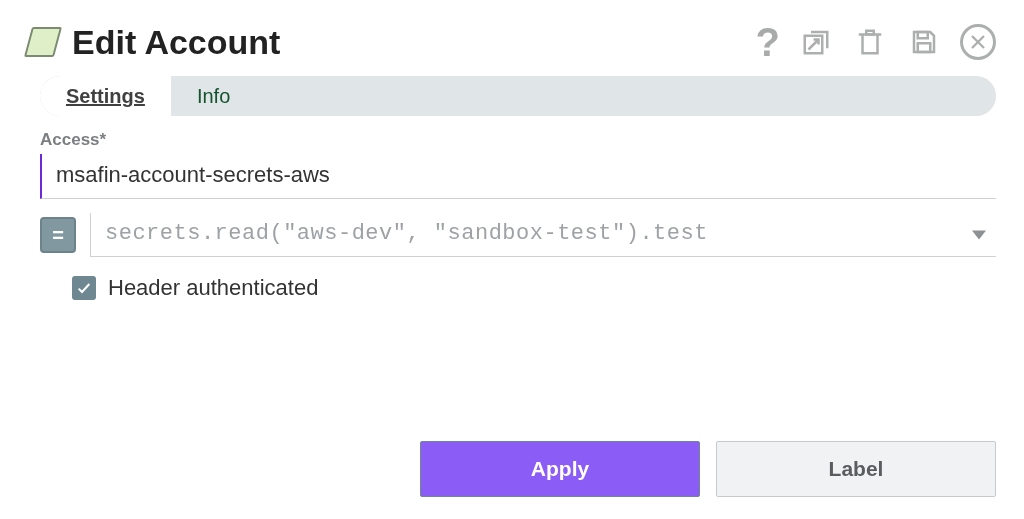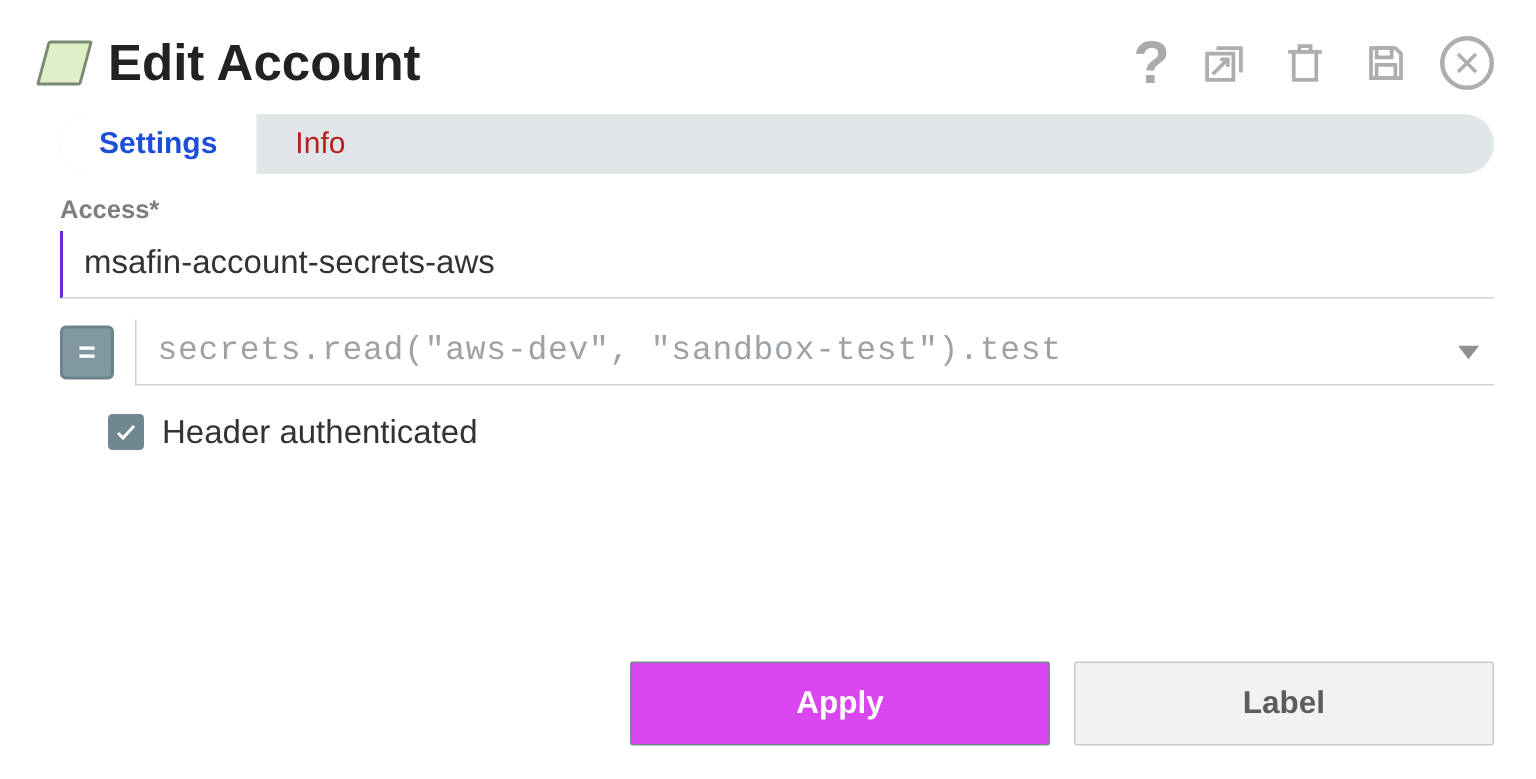--- a/index.html
+++ b/index.html
@@ -70,31 +70,32 @@
     background: #e0e5e8;
     border-radius: 20px;
     display: flex;
     align-items: stretch;
     overflow: hidden;
   }
   .tab {
     display: flex; align-items: center; justify-content: center;
     padding: 0 26px;
     font-size: 20px;
-    color: #b91c1c;
+    color: #14532d;
     cursor: pointer;
   }
   .tab.active {
     background: #ffffff;
-    color: #1d4ed8;
+    color: #404040;
     font-weight: 700;
     border-top-left-radius: 20px;
     border-bottom-left-radius: 20px;
     border-top-right-radius: 0;
     border-bottom-right-radius: 0;
+    text-decoration: underline;
   }
 
   .form {
     padding: 2px 0 0 12px;
   }
   .field { margin-bottom: 14px; }
   .field-label {
     font-size: 17px;
     color: #7c7f82;
     font-weight: 600;
@@ -186,21 +187,21 @@
     min-width: 280px;
     height: 56px;
     display: flex; align-items: center; justify-content: center;
     font-size: 21px;
     font-weight: 700;
     border-radius: 2px;
     cursor: pointer;
     border: 1px solid #c7cacc;
   }
   .btn-primary {
-    background: #d946ef;
+    background: #8b5cf6;
     color: #ffffff;
     border-color: #6f8790;
   }
   .btn-secondary {
     background: #f1f2f3;
     color: #5a5d5f;
   }
 </style>
 </head>
 <body>

